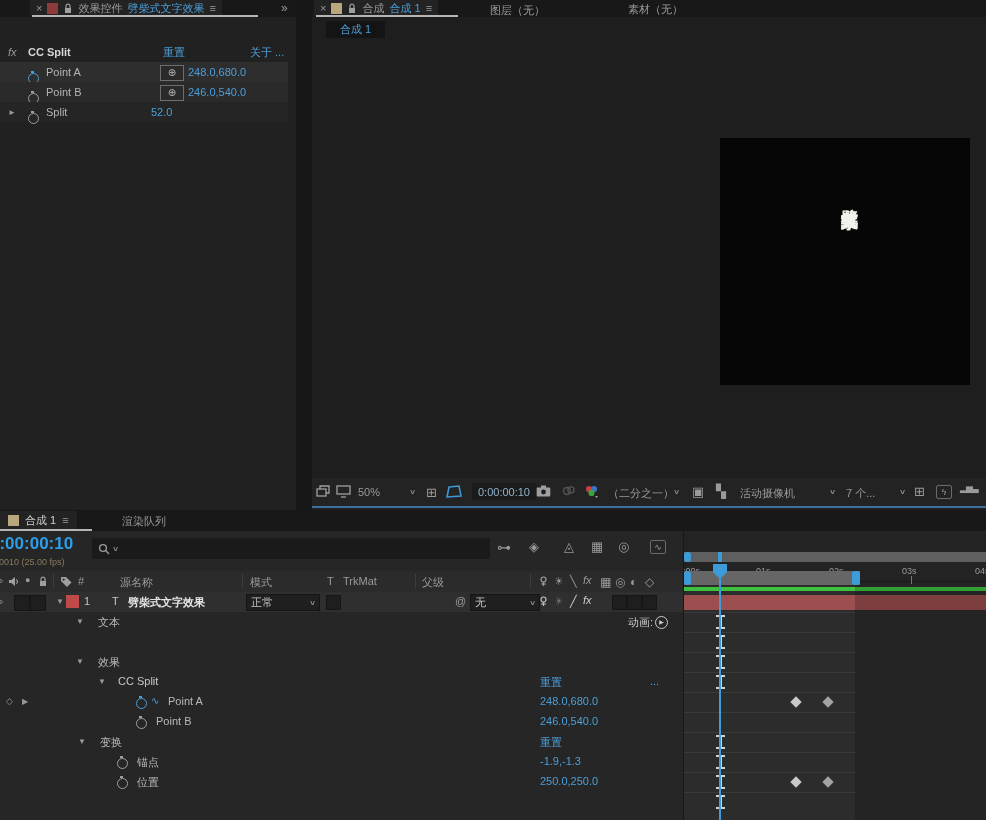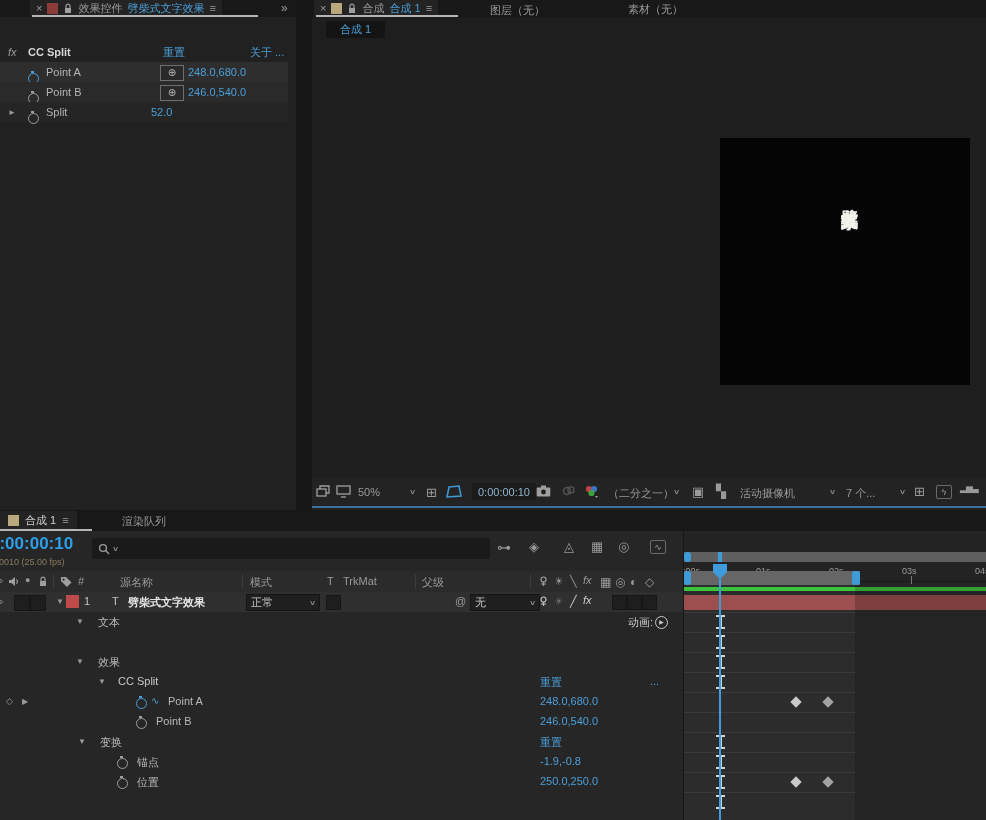--- a/index.html
+++ b/index.html
@@ -346,21 +346,21 @@
 
       <div class="abs" style="left:0;top:120px;width:683px;height:20px">
         <span class="abs grey" style="left:78px;top:5px;font-size:8px">▼</span>
         <span class="abs t" style="left:100px;top:3px">变换</span>
         <span class="abs blue t" style="left:540px;top:3px">重置</span>
       </div>
 
       <div class="abs" style="left:0;top:140px;width:683px;height:20px">
         <span class="sw abs" style="left:117px;top:6px"></span>
         <span class="abs t" style="left:137px;top:3px">锚点</span>
-        <span class="abs blue t" style="left:540px;top:3px">-1.9,-0.8</span>
+        <span class="abs blue t" style="left:540px;top:3px">-1.9,-1.3</span>
       </div>
 
       <div class="abs" style="left:0;top:160px;width:683px;height:20px">
         <span class="sw abs" style="left:117px;top:6px"></span>
         <span class="abs t" style="left:137px;top:3px">位置</span>
         <span class="abs blue t" style="left:540px;top:3px">250.0,250.0</span>
       </div>
     </div>
 
     <div class="abs" style="left:683px;top:21px;width:1px;height:289px;background:#171717"></div>

